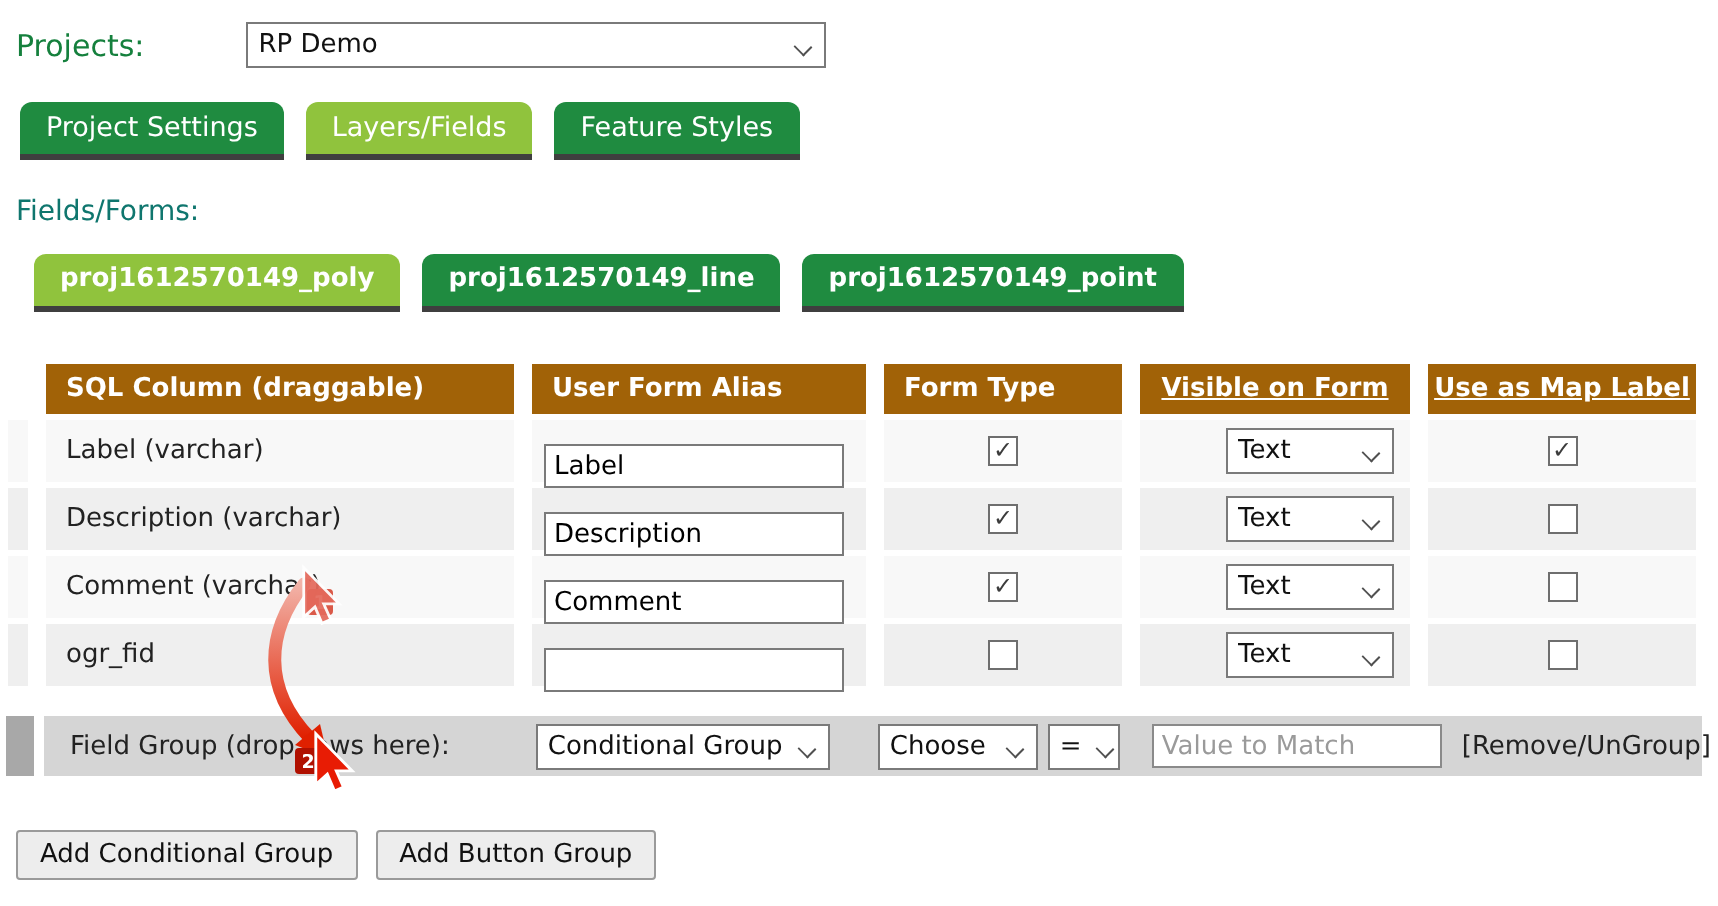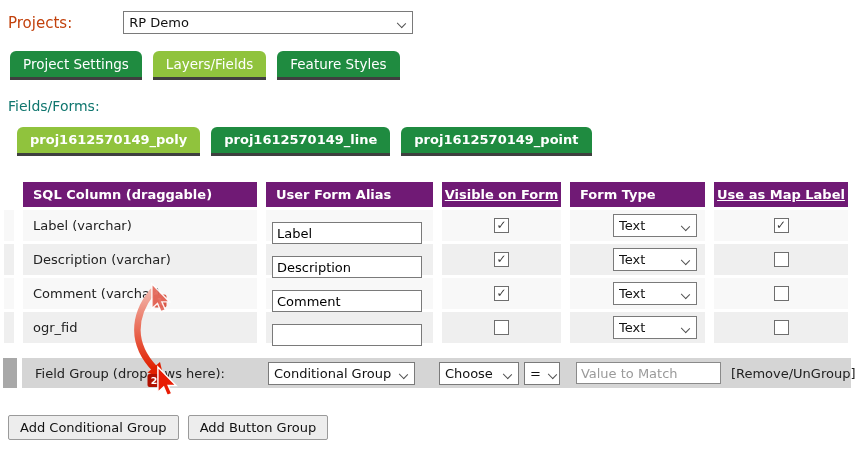--- a/index.html
+++ b/index.html
@@ -1,21 +1,21 @@
 <!DOCTYPE html>
 <html><head>
 <meta charset="utf-8">
 <style>
   html,body{margin:0;padding:0;background:#fff;}
   body{font-family:"DejaVu Sans","Liberation Sans",sans-serif;color:#1a1a1a;}
   .page{position:relative;width:859px;height:453px;overflow:hidden;background:#fff;}
 
   
   .projects-row{display:flex;align-items:center;padding:11px 0 0 8px;}
-  .projects-label{font-size:15px;color:#c2410c;margin-right:8px;}
+  .projects-label{font-size:15px;color:#15803d;margin-right:8px;}
   .selwrap{position:relative;display:inline-block;}
   .selwrap::after{content:"";position:absolute;right:8px;top:9px;width:6px;height:6px;
     border-right:1px solid #505050;border-bottom:1px solid #505050;
     transform:rotate(45deg) scaleY(.9);pointer-events:none;}
   select.sel{appearance:none;-webkit-appearance:none;border:1px solid #7a7a7a;background:#fff;
     font:13px "DejaVu Sans","Liberation Sans",sans-serif;color:#111;height:23px;
     padding:1px 20px 1px 5px;border-radius:0;margin-left:43px;}
   #projects-select{width:290px;}
 
   
@@ -24,21 +24,21 @@
     padding:0 13px;border-radius:6px 6px 0 0;border-bottom:3px solid #3f3f3f;cursor:pointer;}
   .tab.active{background:#90c33d;}
   .layer-strip{margin:13px 0 0 17px;font-weight:bold;}
   .layer-strip .tab{font-size:13px;}
 
   .section-label{font-size:14px;font-weight:normal;margin:18px 0 0 8px;color:#0f766e;}
 
   
   .ftable{display:grid;grid-template-columns:10px 234px 167px 119px 135px 134px;
     gap:3px 9px;margin:26px 0 0 4px;width:fit-content;}
-  .hc{background:#701a75;color:#fff;font-size:13px;font-weight:bold;height:25px;
+  .hc{background:#a16207;color:#fff;font-size:13px;font-weight:bold;height:25px;
     line-height:25px;padding-left:10px;white-space:nowrap;}
   .hc.center{text-align:center;padding-left:0;}
   .hc a{color:#fff;text-decoration:underline;}
   .hspacer{background:transparent;}
   .cell{height:31px;display:flex;align-items:center;font-size:13px;color:#222;white-space:nowrap;}
   .row-a{background:#f8f8f8;}
   .row-b{background:#efefef;}
   .cell.sql{padding-left:10px;}
   .cell.center{justify-content:center;}
   .alias-input{width:140px;height:18px;border:1px solid #7a7a7a;margin-left:6px;
@@ -99,22 +99,22 @@
     <div class="tab active">proj1612570149_poly</div>
     <div class="tab">proj1612570149_line</div>
     <div class="tab">proj1612570149_point</div>
   </div>
 
   <div class="ftable">
 
     <div class="hspacer"></div>
     <div class="hc">SQL Column (draggable)</div>
     <div class="hc">User Form Alias</div>
+    <div class="hc">Form Type</div>
     <div class="hc center"><a href="#">Visible on Form</a></div>
-    <div class="hc">Form Type</div>
     <div class="hc center"><a href="#">Use as Map Label</a></div>
 
     <div class="cell row-a"></div>
     <div class="cell row-a sql">Label (varchar)</div>
     <div class="cell row-a">
         <input class="alias-input" value="Label" style="">
       </div>
     <div class="cell row-a center">
         <span class="cb" data-checked="true"></span>
       </div>

